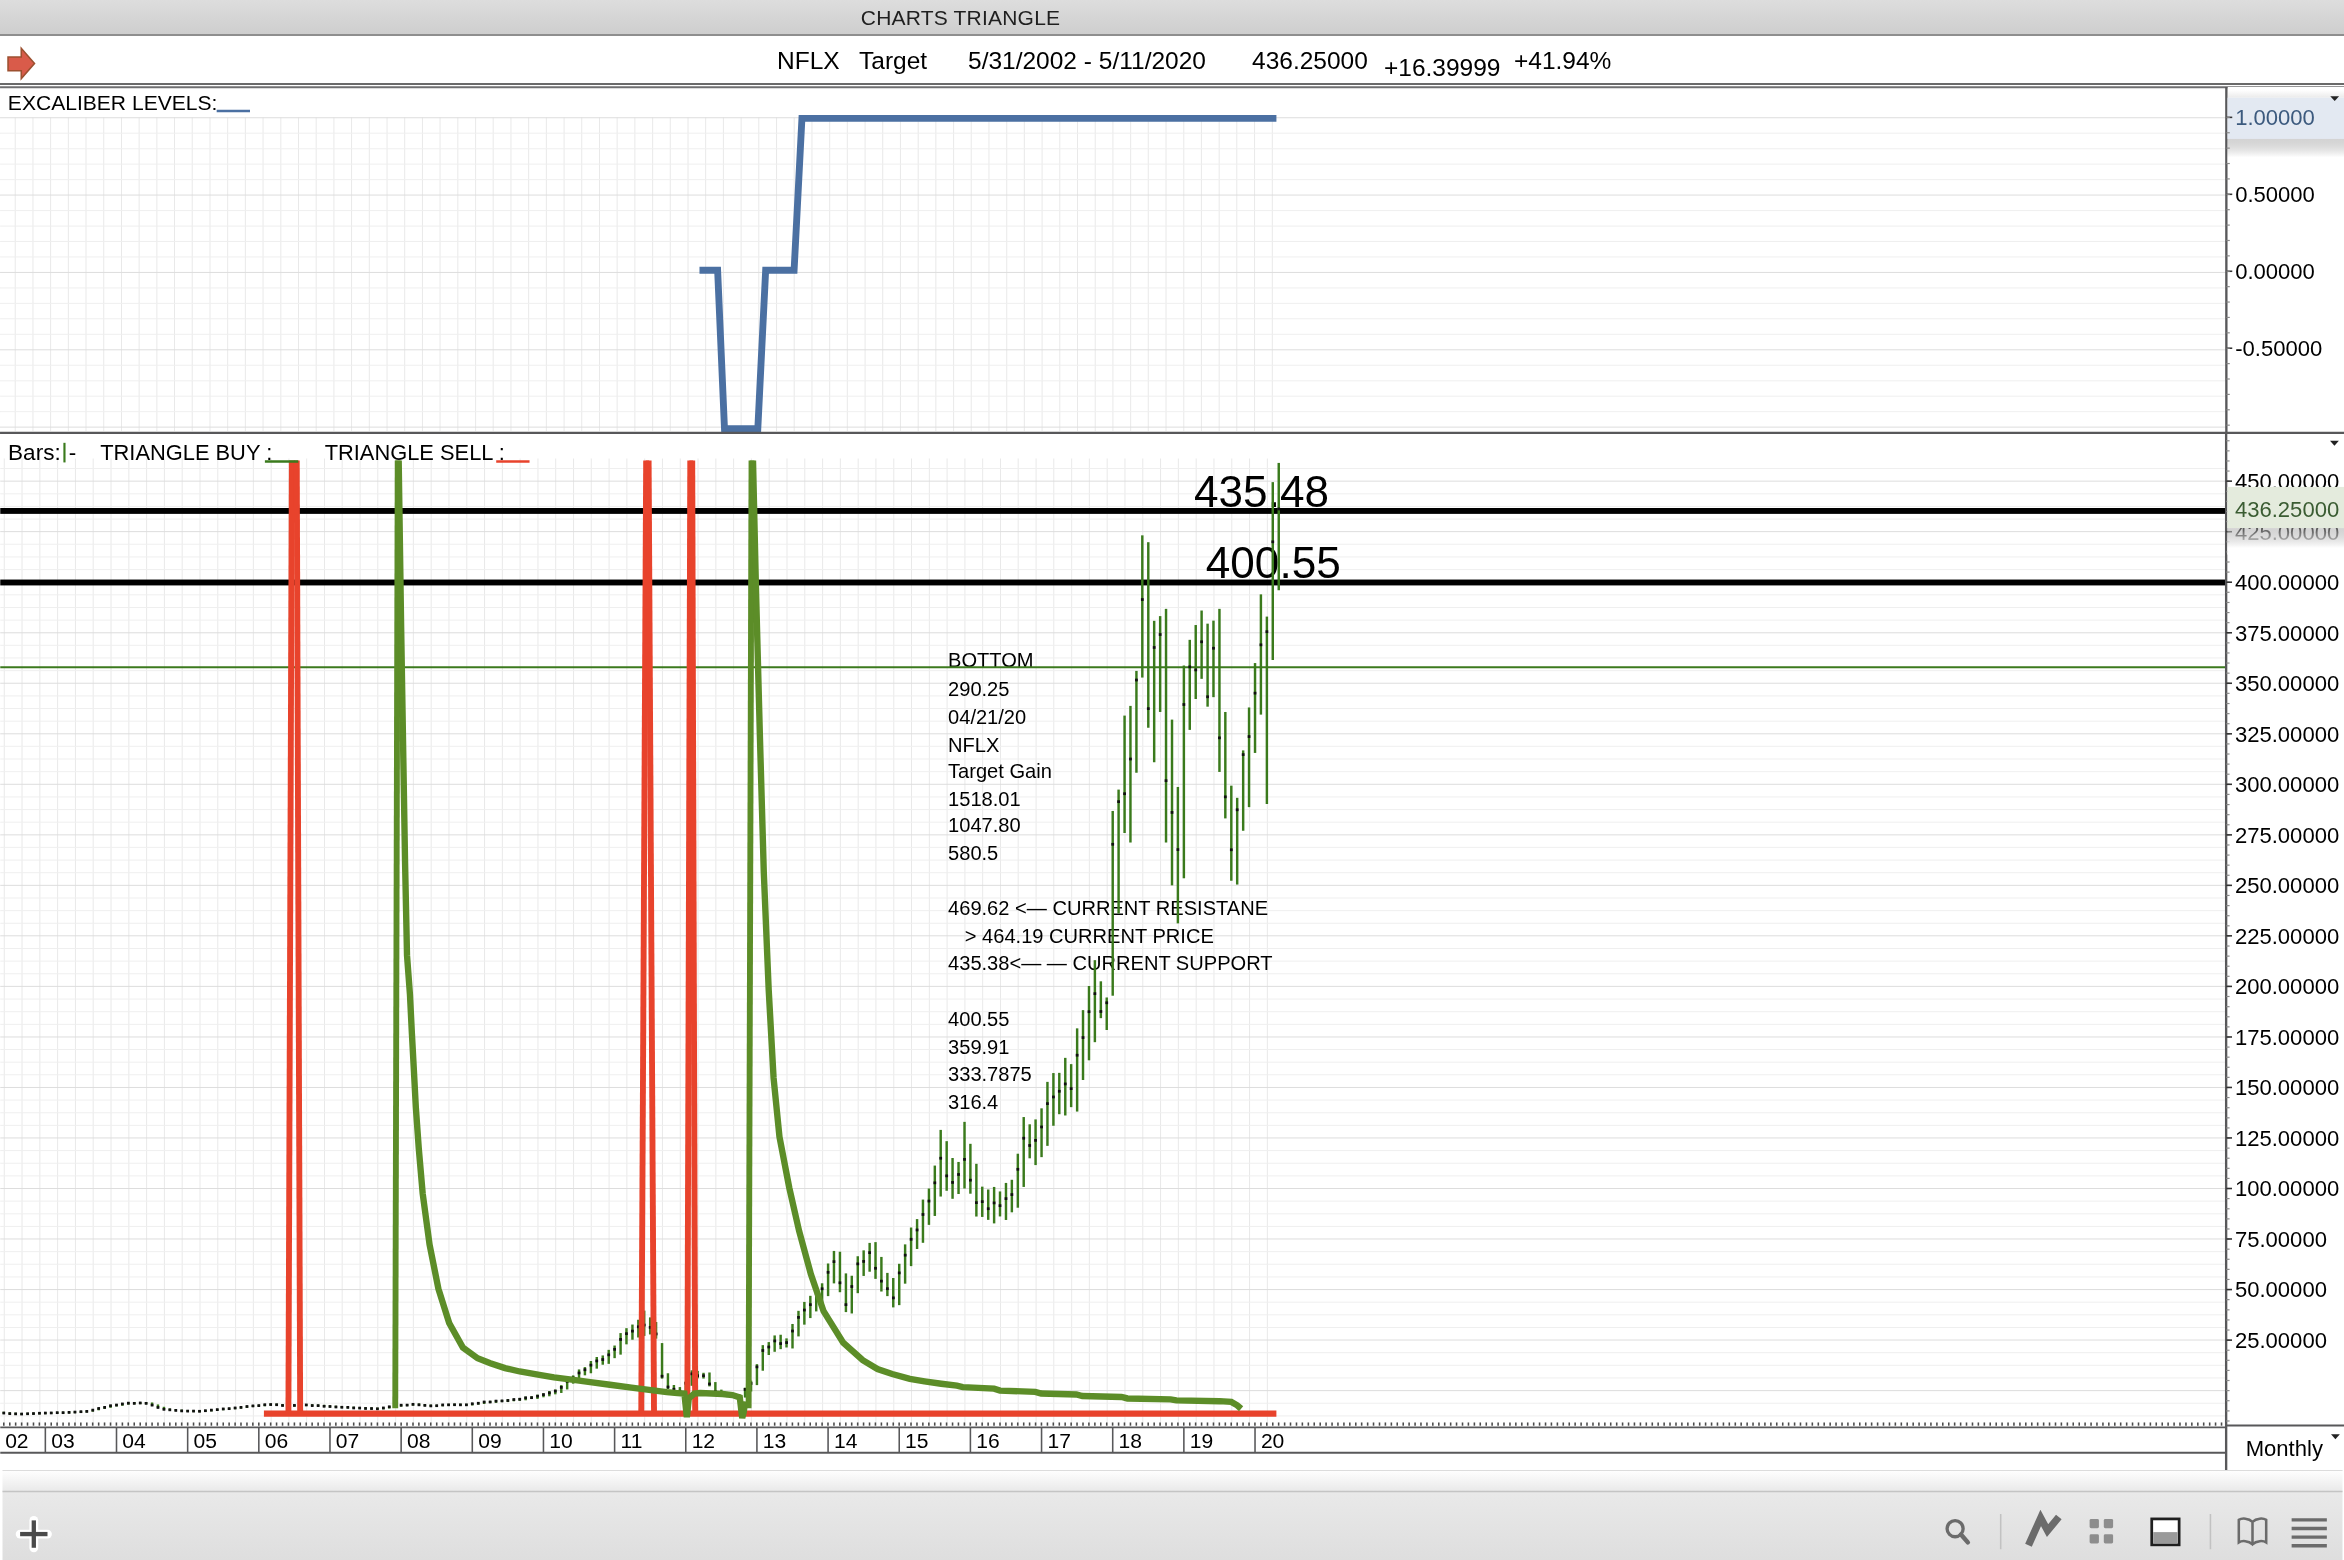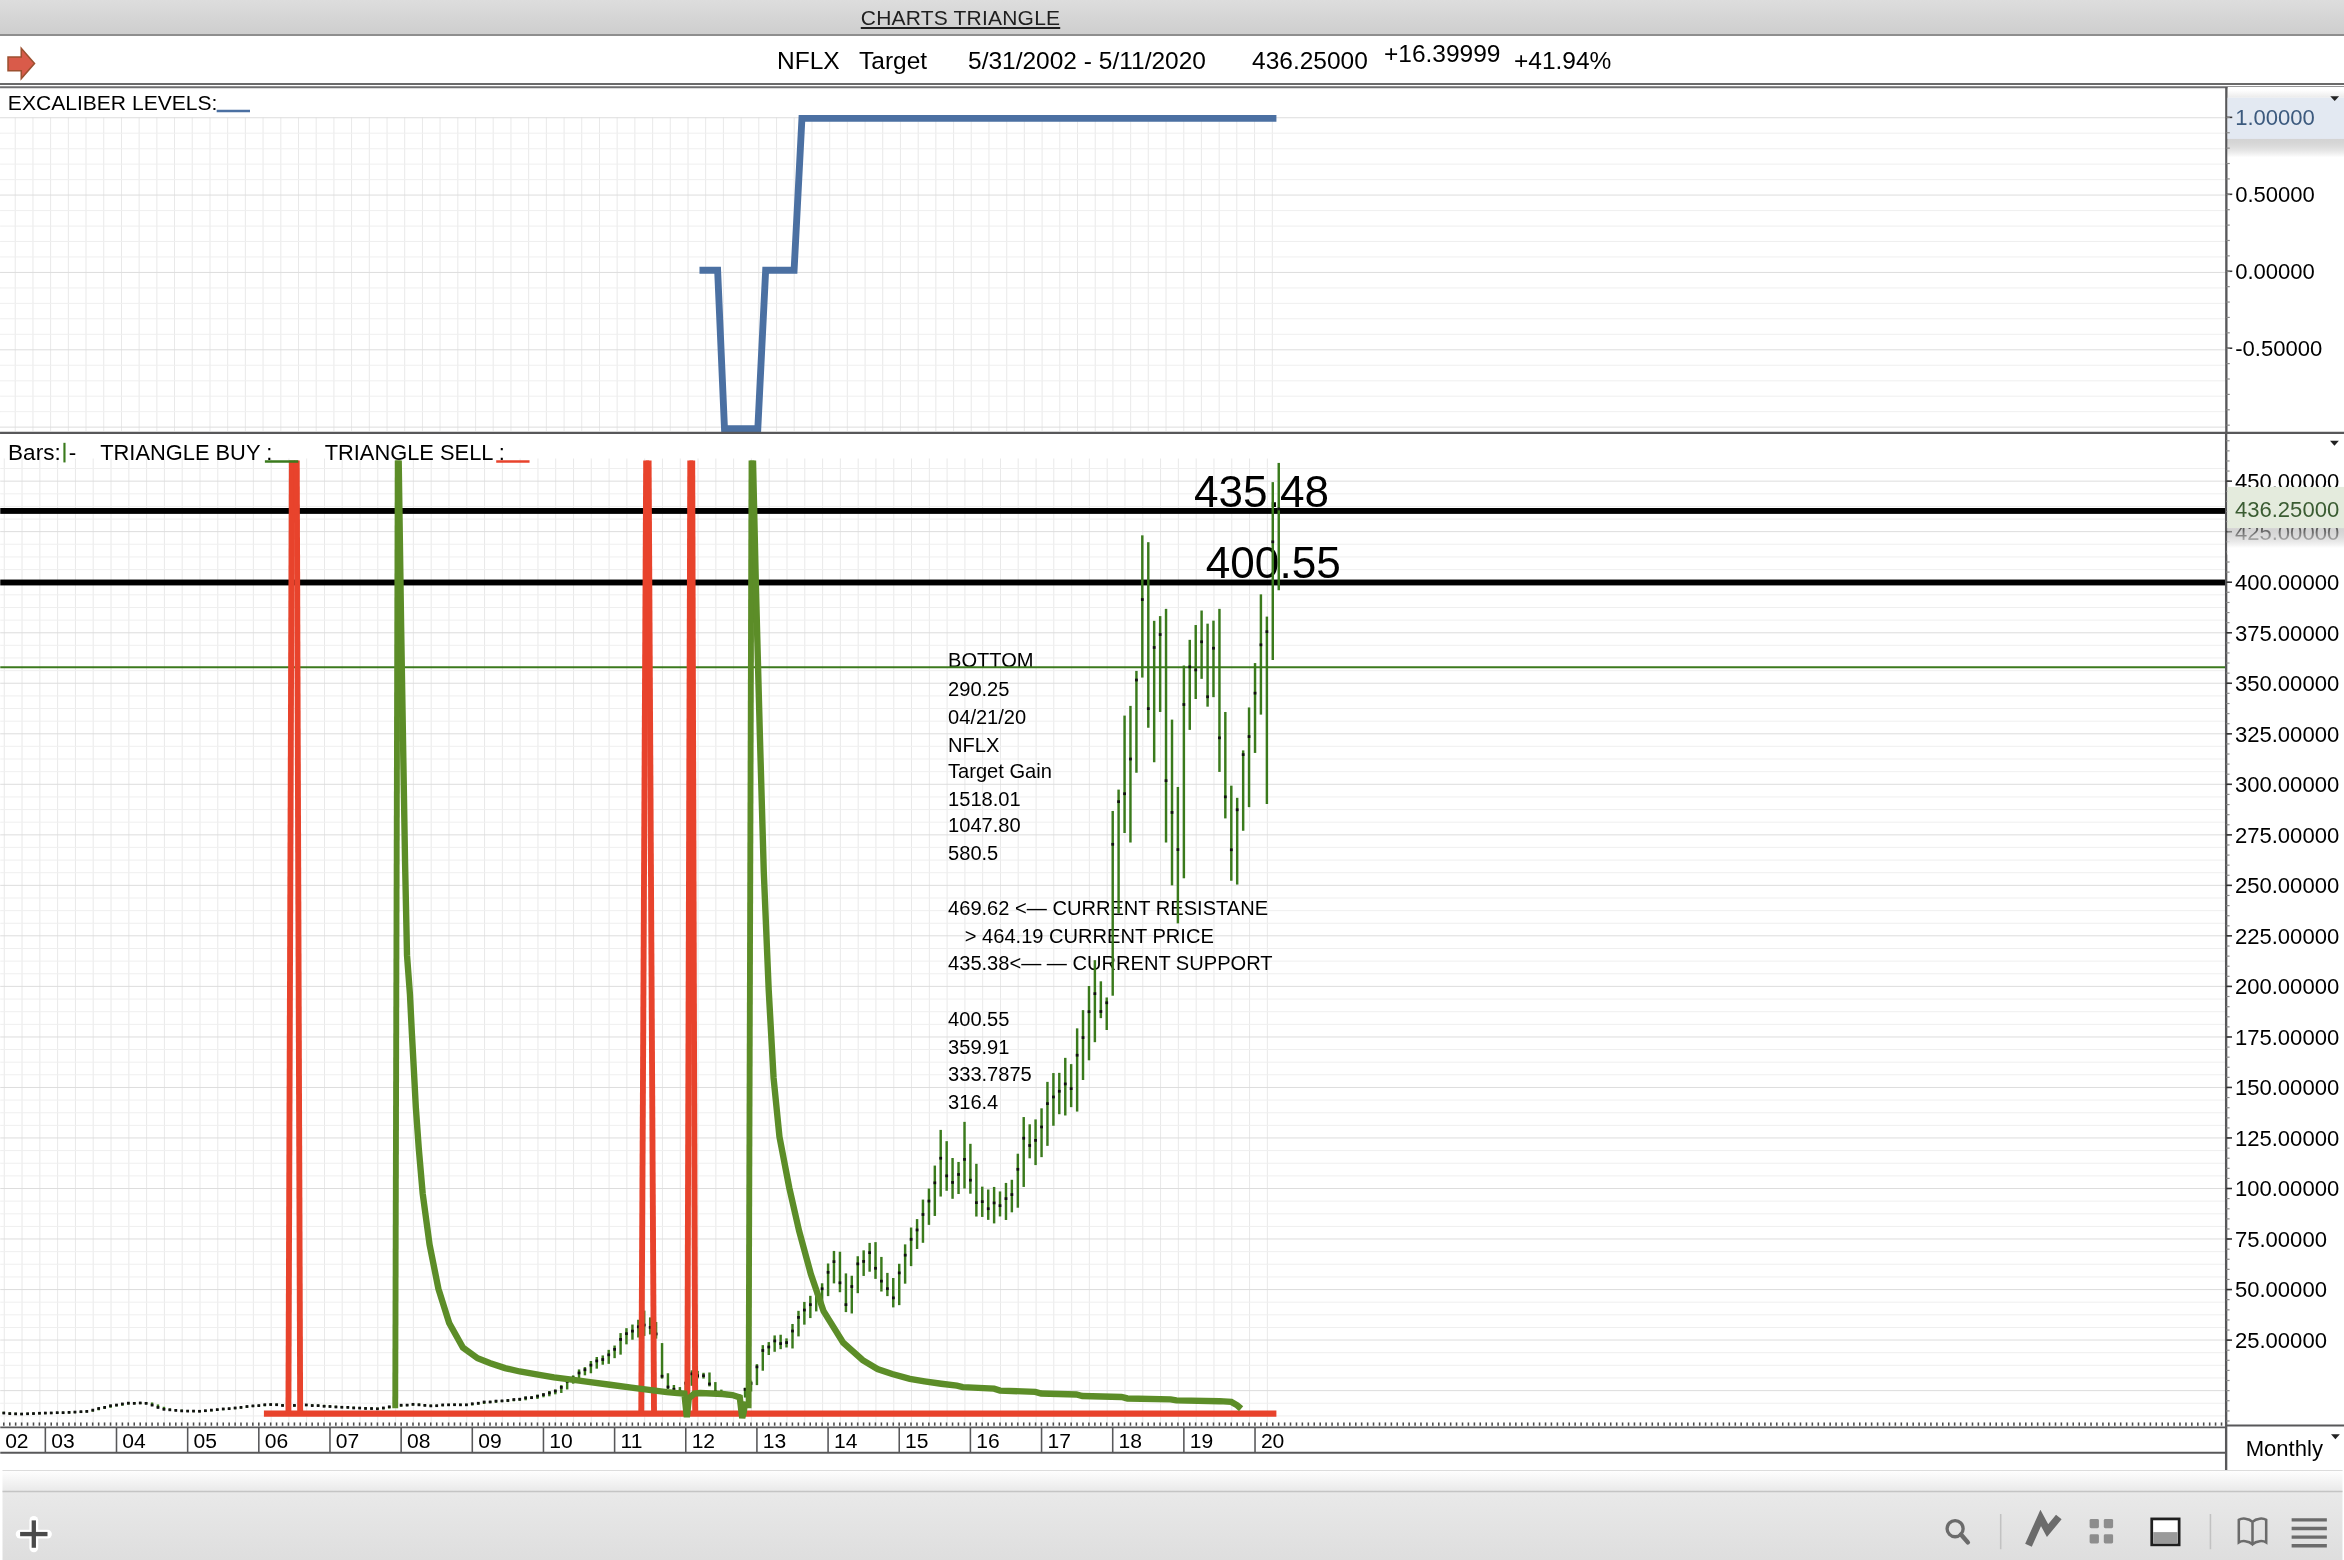--- a/index.html
+++ b/index.html
@@ -1,37 +1,37 @@
 <!DOCTYPE html>
 <html><head><meta charset="utf-8">
 <style>
 * { margin:0; padding:0; box-sizing:border-box; }
 html,body { width:2345px; height:1560px; overflow:hidden; background:#fff;
   font-family:"Liberation Sans", sans-serif; }
 .abs { position:absolute; }
 #titlebar { position:absolute; left:0; top:0; width:2345px; height:36px;
   background:linear-gradient(#dddddd,#cecece); border-bottom:2px solid #8e8e8e; }
 #titletext { position:absolute; top:5.9px; left:0; width:1921px; text-align:center;
-  font-size:21px; color:#1f1f1f; font-weight:normal; letter-spacing:0.2px;text-decoration:underline; }
+  font-size:21px; color:#1f1f1f; font-weight:normal; letter-spacing:0.2px; }
 #infobar { position:absolute; left:0; top:36px; width:2345px; height:49px;
   background:#ffffff; border-bottom:2px solid #6a6a6a; }
 </style></head>
 <body>
 <div id="titlebar">
     <div id="titletext">CHARTS TRIANGLE</div>
   </div>
 <div id="infobar"></div>
 <svg class="abs" style="left:0;top:36px" width="118" height="49" viewBox="0 0 120 50">
     <path d="M 8,21.5 L 21.5,21.5 L 21.5,12.5 L 35,28 L 21.5,43.5 L 21.5,35.5 L 8,35.5 Z" fill="#d95b4a" stroke="#9c5030" stroke-width="1.6"></path>
   </svg>
 <span class="abs" style="left:777px;top:47px;font-size:24.5px;color:#000">NFLX</span>
 <span class="abs" style="left:859px;top:47px;font-size:24.5px;color:#000">Target</span>
 <span class="abs" style="left:968px;top:47px;font-size:24.5px;color:#000">5/31/2002 - 5/11/2020</span>
 <span class="abs" style="left:1252px;top:47px;font-size:24.5px;color:#000">436.25000</span>
-<span class="abs" style="left:1384px;top:40px;font-size:24.5px;color:#000">+16.39999</span>
+<span class="abs" style="left:1384px;top:54px;font-size:24.5px;color:#000">+16.39999</span>
 <span class="abs" style="left:1514px;top:47px;font-size:24.5px;color:#000">+41.94%</span>
 <svg class="abs" style="left:0;top:85px" width="2345" height="349" font-family="Liberation Sans, sans-serif" viewBox="0 0 2392 356">
     <rect x="0.0" y="0.0" width="2392.0" height="356.0" fill="#ffffff"></rect>
     <line x1="15.5" y1="33.0" x2="15.5" y2="353.0" stroke="#e8e8e8" stroke-width="1"></line>
     <line x1="33.6" y1="33.0" x2="33.6" y2="353.0" stroke="#e8e8e8" stroke-width="1"></line>
     <line x1="51.6" y1="33.0" x2="51.6" y2="353.0" stroke="#e8e8e8" stroke-width="1"></line>
     <line x1="69.7" y1="33.0" x2="69.7" y2="353.0" stroke="#e8e8e8" stroke-width="1"></line>
     <line x1="87.7" y1="33.0" x2="87.7" y2="353.0" stroke="#e8e8e8" stroke-width="1"></line>
     <line x1="105.8" y1="33.0" x2="105.8" y2="353.0" stroke="#e8e8e8" stroke-width="1"></line>
     <line x1="123.9" y1="33.0" x2="123.9" y2="353.0" stroke="#e8e8e8" stroke-width="1"></line>

